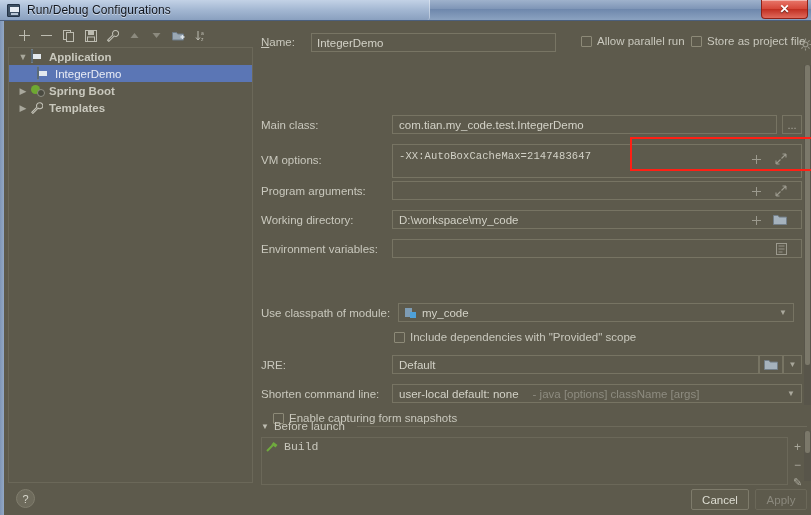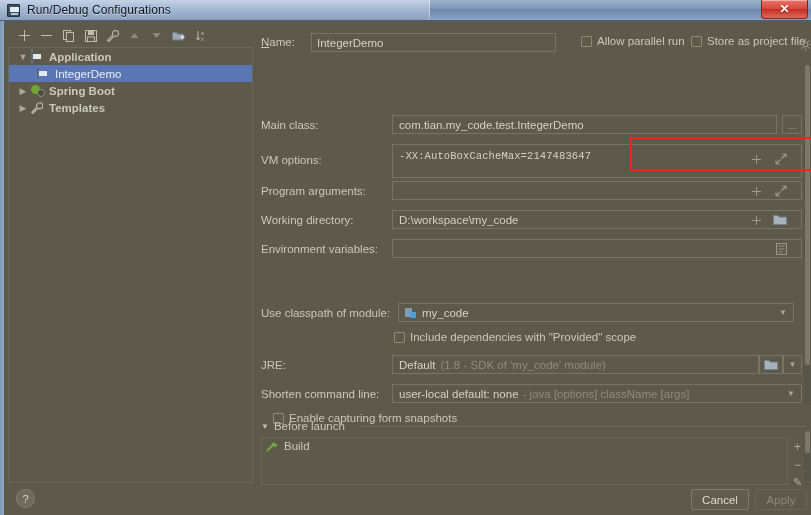--- a/index.html
+++ b/index.html
@@ -198,21 +198,21 @@
   
   #before { position: absolute; left: 4px; top: 394px; width: 546px; height: 66px; }
   #bl-header { position: absolute; left: 0; top: 0; height: 14px; display: flex; align-items: center; }
   #bl-arrow { color: #bdbcb1; font-size: 8px; margin-right: 5px; }
   #bl-title { font-size: 11.5px; color: #c9c8bd; }
   #bl-line { position: absolute; left: 96px; top: 7px; width: 450px; height: 1px; background: #6d6a5b; }
   #bl-box {
     position: absolute; left: 0; top: 18px; width: 527px; height: 48px;
     background: #5d5a4c; border: 1px solid #6b6859;
   }
-  #bl-item { position: relative; height: 16px; display: flex; align-items: center; padding-left: 4px; font-size: 11.5px; color: #c9c8bd; }
+  #bl-item { position: relative; height: 16px; display: flex; align-items: center; padding-left: 4px; font-size: 11.5px; color: #c9c8bd; font-family: Liberation Mono, monospace; }
   #bl-side { position: absolute; left: 527px; top: 18px; width: 19px; height: 70px; }
   .bl-sbtn { position: absolute; left: 2px; width: 15px; height: 15px; display: flex; align-items: center; justify-content: center; color: #aaa89c; font-size: 12px; }
 
   
   #vscroll {
     position: absolute; left: 800px; top: 44px; width: 7px; height: 340px;
     background: #58554a;
   }
   #vscroll .thumb {
     position: absolute; left: 1px; top: 0; width: 5px; height: 300px;
@@ -484,39 +484,38 @@
             <span>Include dependencies with "Provided" scope</span>
           </div>
         </div>
 
         <div class="f-row" style="top:268px; height:20px">
           <div class="f-label" style="top:4px">
             <span>JRE:</span>
           </div>
           <div class="f-field" style="left:131px; top:0; width:367px; height:19px">
             <span>Default</span>
-            <span class="hint" style="margin-left:5px">(1.8 - SDK of 'my_code' module)</span>
           </div>
           <div class="f-btn" style="left:498px; top:0; width:24px; height:19px">
             <svg width="14" height="12" viewBox="0 0 14 12">
               <path d="M0.5 1.5h4.5l1.2 1.6h7.3v7.4H0.5z" fill="#a5b2bd" stroke="#737f89"></path>
             </svg>
           </div>
           <div class="f-btn" style="left:522px; top:0; width:19px; height:19px">
             <span style="font-size:8px">▼</span>
           </div>
         </div>
 
         <div class="f-row" style="top:297px; height:20px">
           <div class="f-label" style="top:4px">
             <span>Shorten command line:</span>
           </div>
           <div class="f-field" style="left:131px; top:0; width:410px; height:19px">
             <span>user-local default: none</span>
-            <span class="hint" style="margin-left:4px">- java [options] className [args]</span>
+            <span class="hint" style="margin-left:14px">- java [options] className [args]</span>
             <span style="position:absolute;right:6px;color:#aaa89c;font-size:8px">▼</span>
           </div>
         </div>
 
         <div class="f-row" style="top:323px; height:18px">
           <div class="cbx-row" style="left:12px; top:2px">
             <span class="cbx"></span>
             <span>Enable capturing form snapshots</span>
           </div>
         </div>

